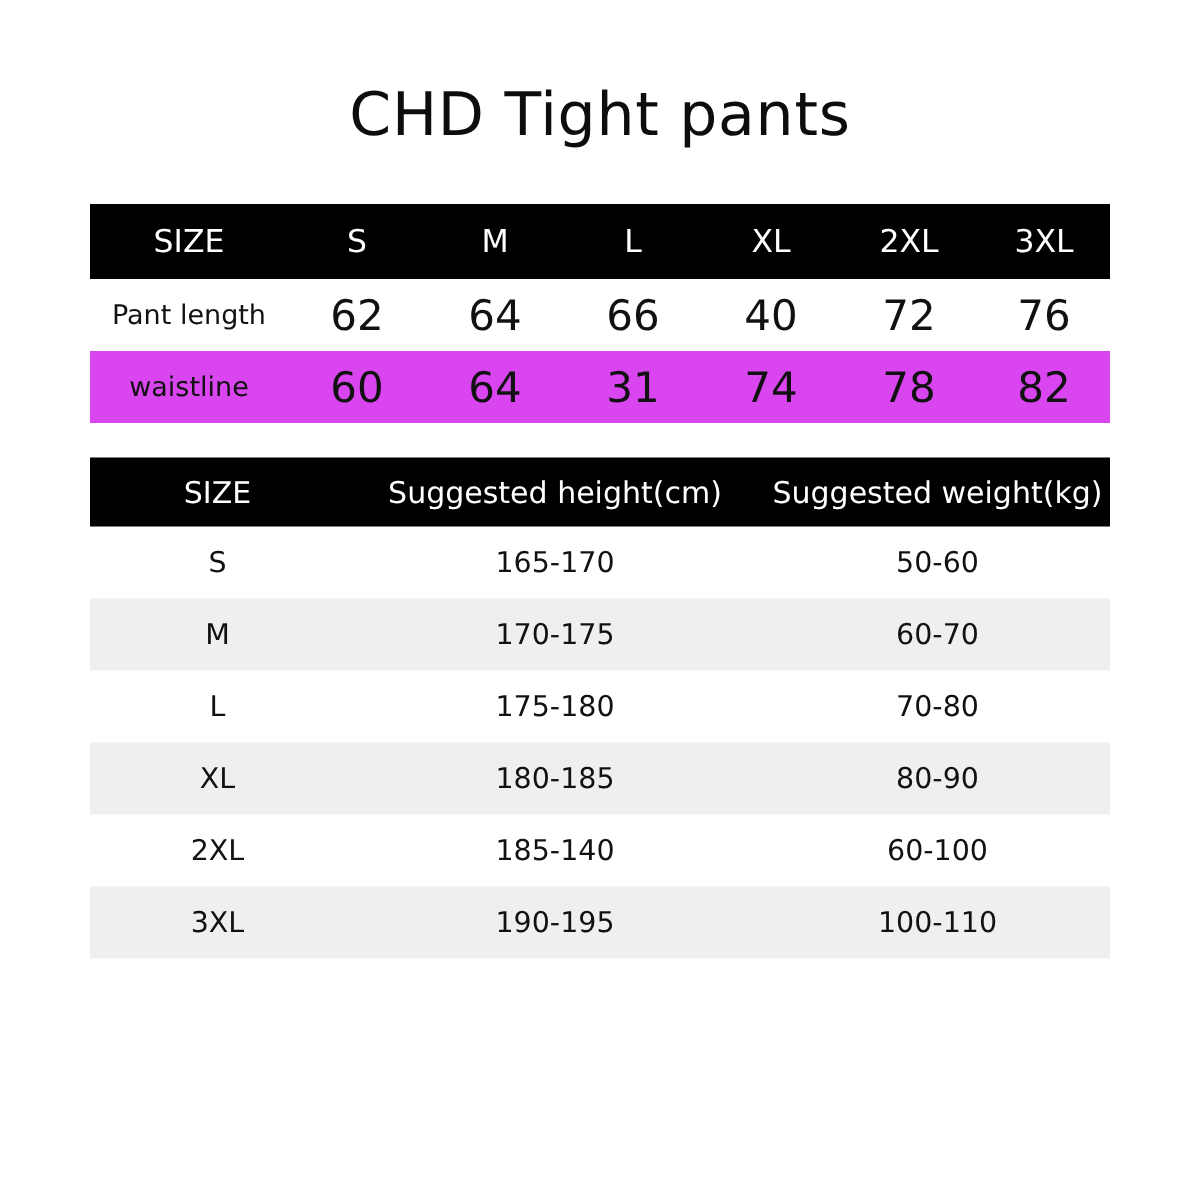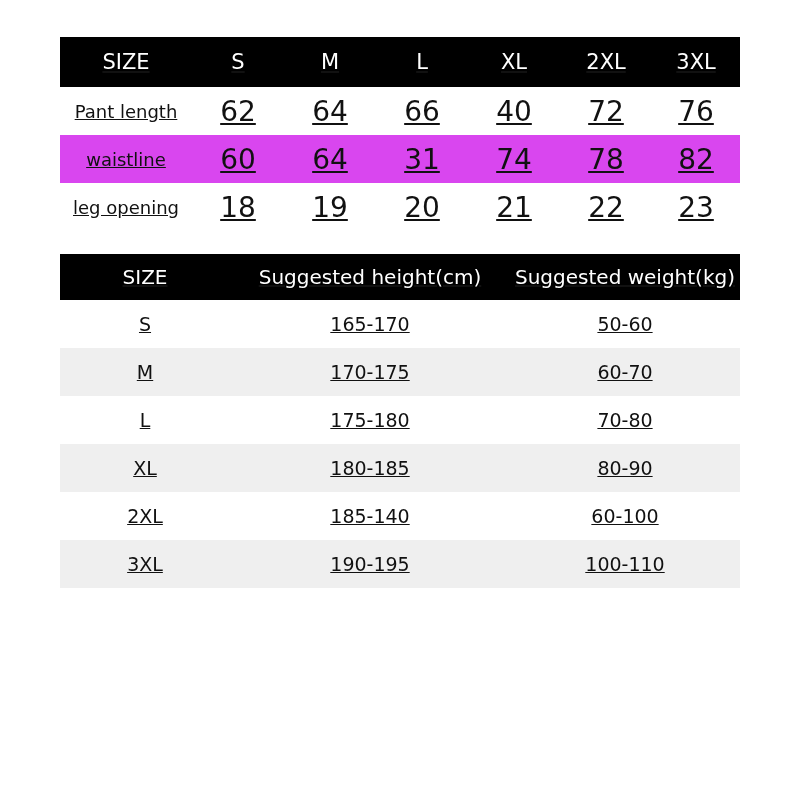--- a/index.html
+++ b/index.html
@@ -27,21 +27,20 @@
     letter-spacing: 0.5px;
     color: #0d0d0d;
     margin: 0;
     padding-top: 55px;
     padding-bottom: 0;
     line-height: 1.1;
   }
   table.size-table {
     border-collapse: collapse;
     table-layout: fixed;
-    text-decoration: underline;
   }
   table.measure {
     width: 680px;
     margin: 37px auto 0 auto;
   }
   table.measure th,
   table.measure td {
     text-align: center;
     font-weight: 400;
     padding: 0;
@@ -105,20 +104,21 @@
   }
   .r-col-0 { width: 170px; }
   .r-col-1 { width: 280px; }
   .r-col-2 { width: 230px; }
 </style>
 </head>
 <body>
 
 <div class="page">
 
+  <h1 class="title">CHD Tight pants</h1>
 
   <table class="size-table measure">
     <colgroup>
       <col class="m-col-0">
         <col class="m-col-1">
         <col class="m-col-2">
         <col class="m-col-3">
         <col class="m-col-4">
         <col class="m-col-5">
         <col class="m-col-6">
@@ -146,29 +146,20 @@
       </tr>
       <tr class="alt">
         <td class="label-cell">waistline</td>
         <td>60</td>
         <td>64</td>
         <td>31</td>
         <td>74</td>
         <td>78</td>
         <td>82</td>
       </tr>
-      <tr>
-        <td class="label-cell">leg opening</td>
-        <td>18</td>
-        <td>19</td>
-        <td>20</td>
-        <td>21</td>
-        <td>22</td>
-        <td>23</td>
-      </tr>
     </tbody>
   </table>
 
   <table class="size-table recommend">
     <colgroup>
       <col class="r-col-0">
         <col class="r-col-1">
         <col class="r-col-2">
     </colgroup>
     <thead>

